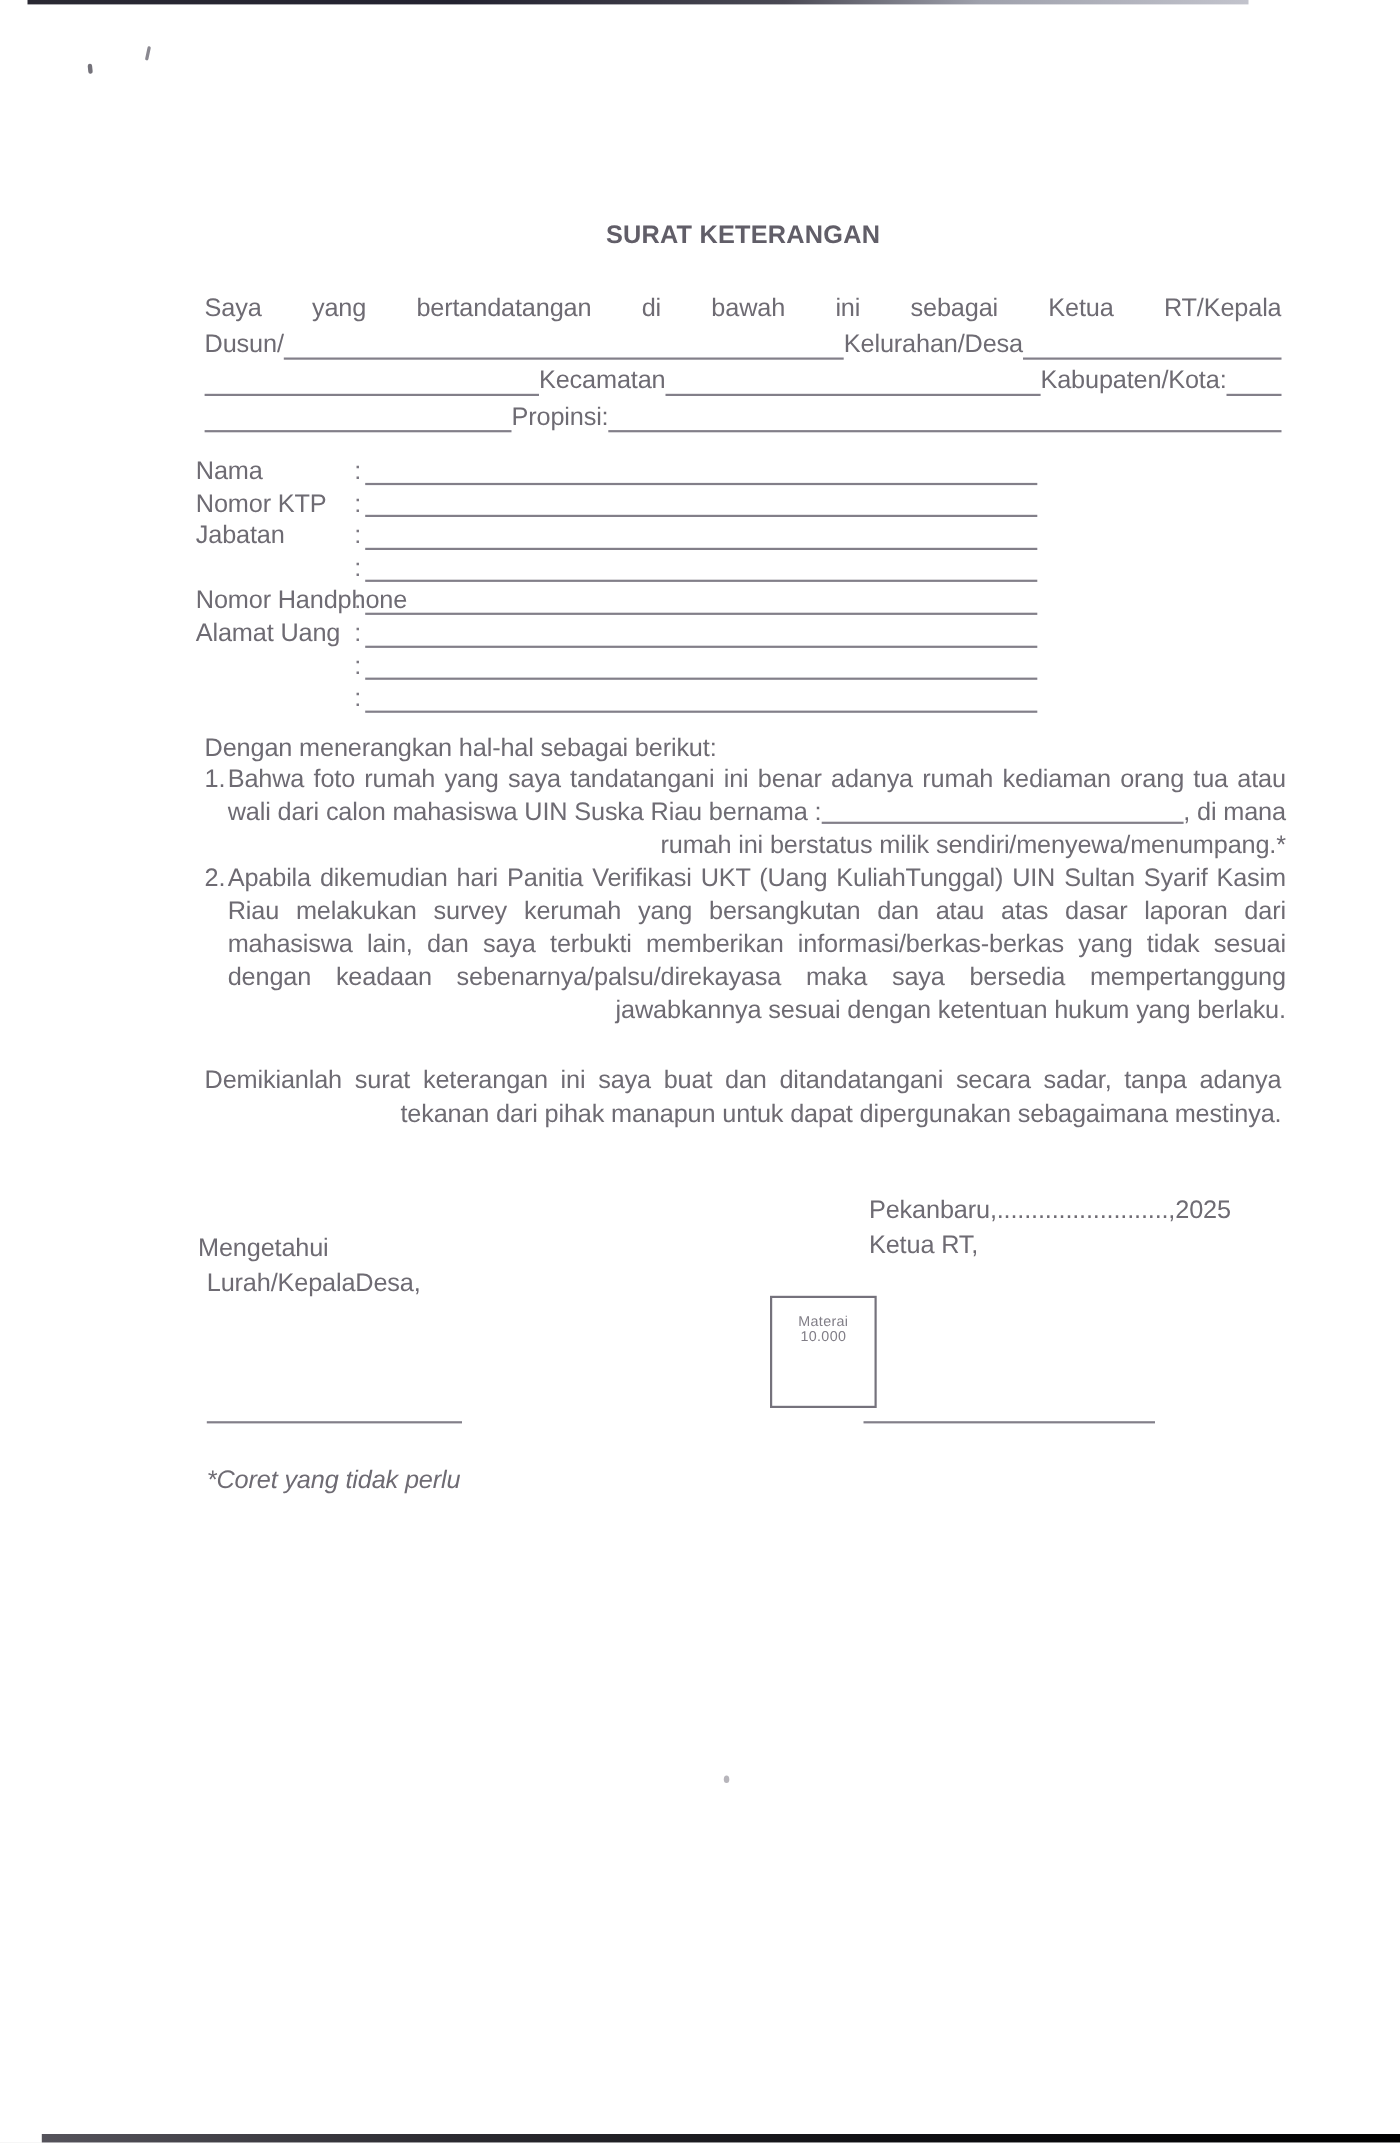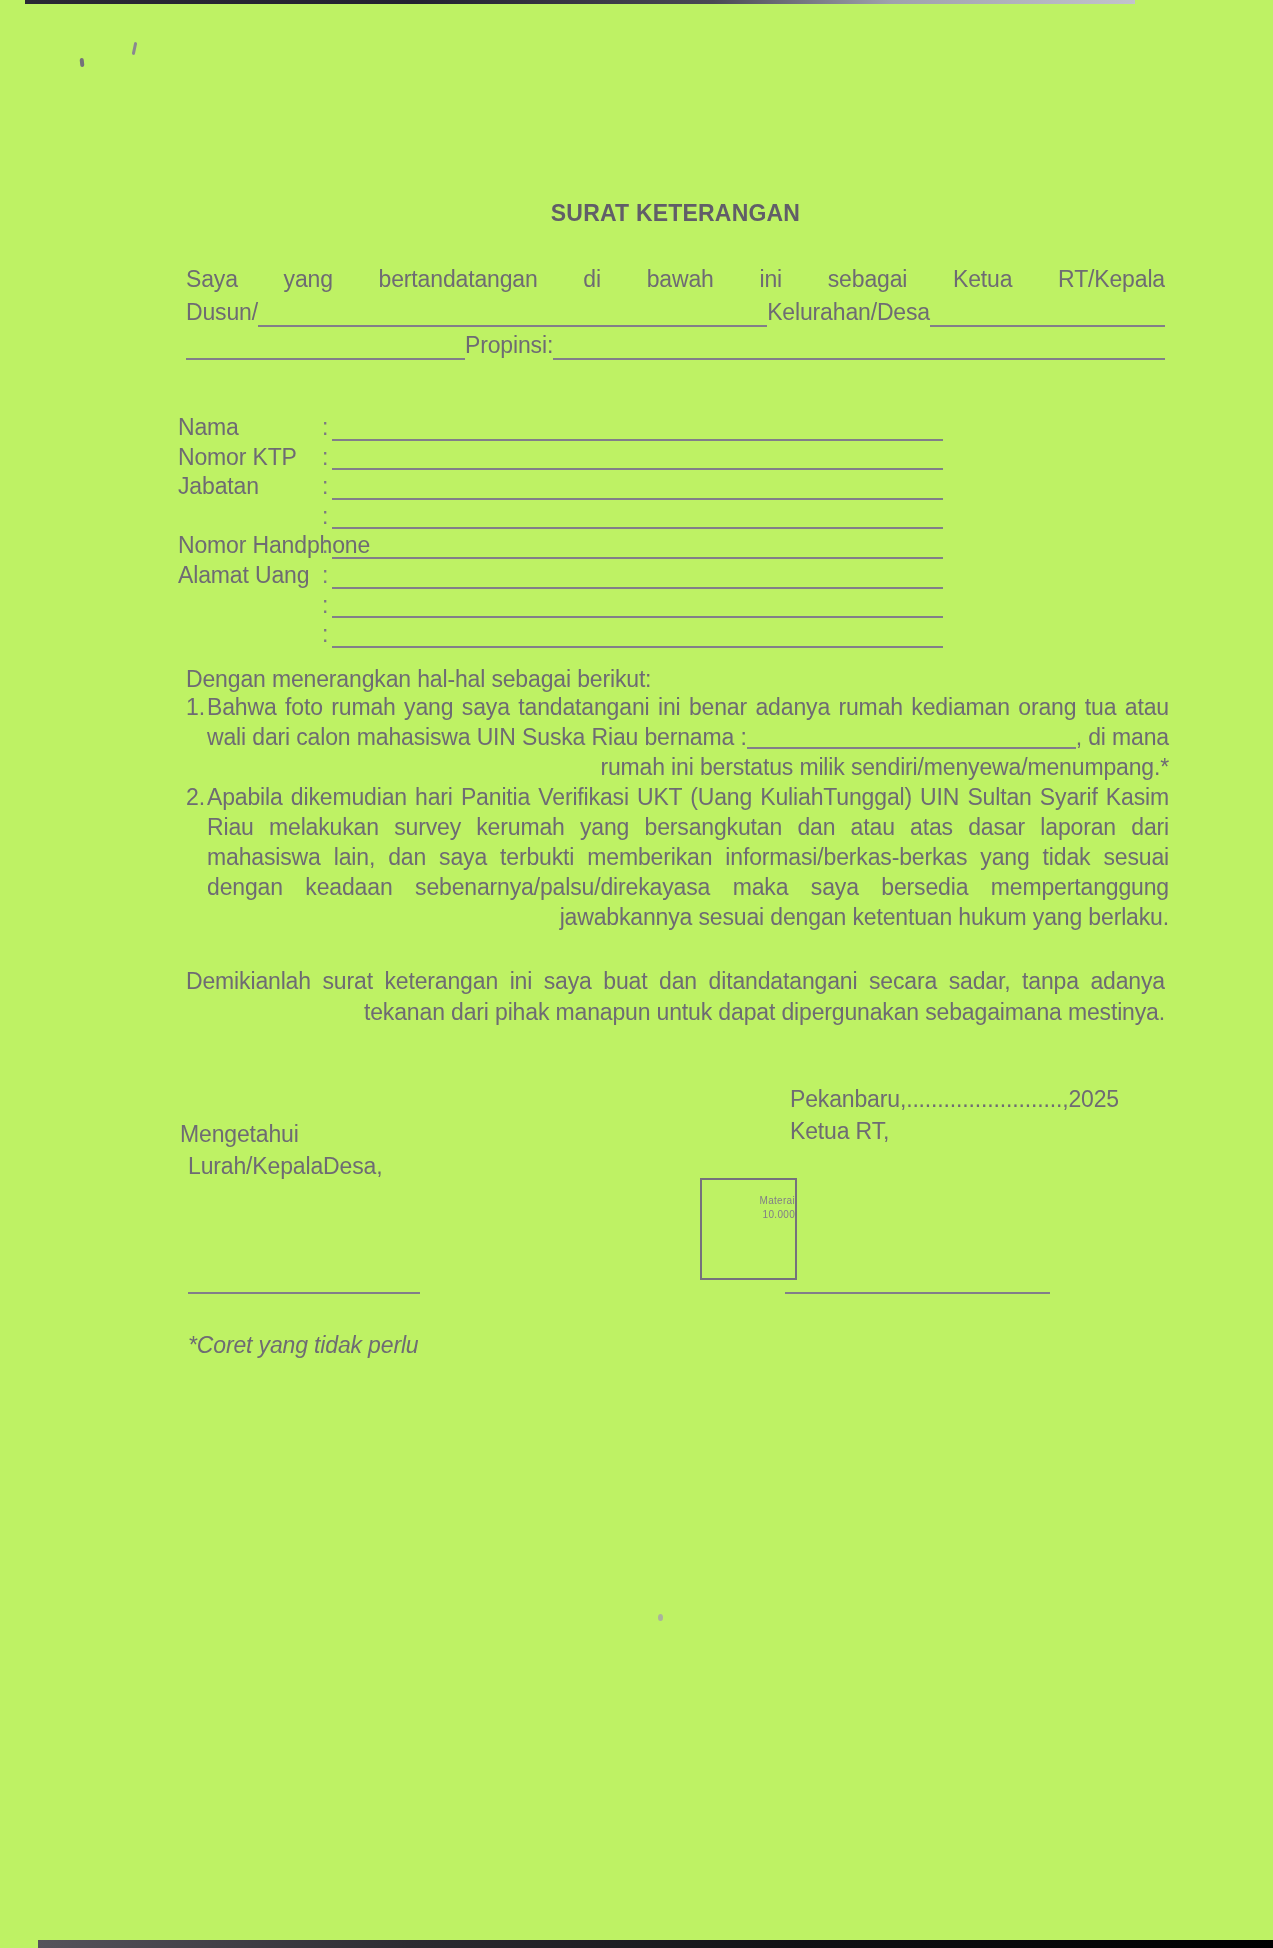--- a/index.html
+++ b/index.html
@@ -1,18 +1,18 @@
 <!DOCTYPE html>
 <html><head>
 <meta charset="utf-8">
 <style>
   html,body { margin:0; padding:0; background:#e8e8e8; }
   .page {
     position:relative; width:1273px; height:1948px;
-    background:#bef264; overflow:hidden;
+    background:#ffffff; overflow:hidden;
     font-family:"Liberation Sans", sans-serif;
     color:#6e6b73; font-size:23px; letter-spacing:-0.15px;
   }
   .abs { position:absolute; }
 
   
   .top-bar { left:25px; top:0; width:1110px; height:4px;
     background:linear-gradient(to right,#2a2933 0%,#232230 35%,#4a4954 62%,#9fa1ac 78%,#c2c3cc 100%); }
   .bottom-bar { left:38px; top:1940px; width:1235px; height:8px;
     background:linear-gradient(to right,#55535b 0%,#2c2b31 30%,#101014 62%,#000 100%); }
@@ -52,21 +52,21 @@
   .closing { left:186px; top:968px; width:979px; }
   .closing .jl, .closing .ll { height:31px; }
 
   .sig-place-date { left:790px; top:1086px; }
   .sig-right-role { left:790px; top:1118px; }
   .sig-left-1 { left:180px; top:1121px; }
   .sig-left-2 { left:188px; top:1153px; }
 
   .materai-box { left:700px; top:1178px; width:97px; height:102px;
     border:2px solid #75727c; box-sizing:border-box; text-align:center; padding-top:14px; }
-  .materai-box div { font-size:10px; line-height:14px; color:#817e87; letter-spacing:0.3px;text-align:right; }
+  .materai-box div { font-size:13px; line-height:14px; color:#817e87; letter-spacing:0.3px; }
 
   .sig-line { border-top:2px solid #827f89; height:0; }
   .sig-line-left { left:188px; top:1292px; width:232px; }
   .sig-line-right { left:785px; top:1292px; width:265px; }
 
   .footnote { left:188px; top:1332px; font-style:italic; color:#6e6b73; }
 </style>
 </head>
 <body>
 
@@ -80,20 +80,27 @@
 
   <div class="abs title">SURAT KETERANGAN</div>
 
   <div class="abs intro">
     <div class="jl">Saya yang bertandatangan di bawah ini sebagai Ketua RT/Kepala</div>
     <div class="irow">
       <span class="txt">Dusun/</span>
       <span class="uline grow"></span>
       <span class="txt">Kelurahan/Desa</span>
       <span class="uline" style="width:235px"></span>
+    </div>
+    <div class="irow">
+      <span class="uline" style="width:304px"></span>
+      <span class="txt">Kecamatan</span>
+      <span class="uline grow"></span>
+      <span class="txt">Kabupaten/Kota:</span>
+      <span class="uline" style="width:50px"></span>
     </div>
     <div class="irow">
       <span class="uline" style="width:279px"></span>
       <span class="txt">Propinsi:</span>
       <span class="uline grow"></span>
     </div>
   </div>
 
   <div class="abs form">
     <div class="frow">

